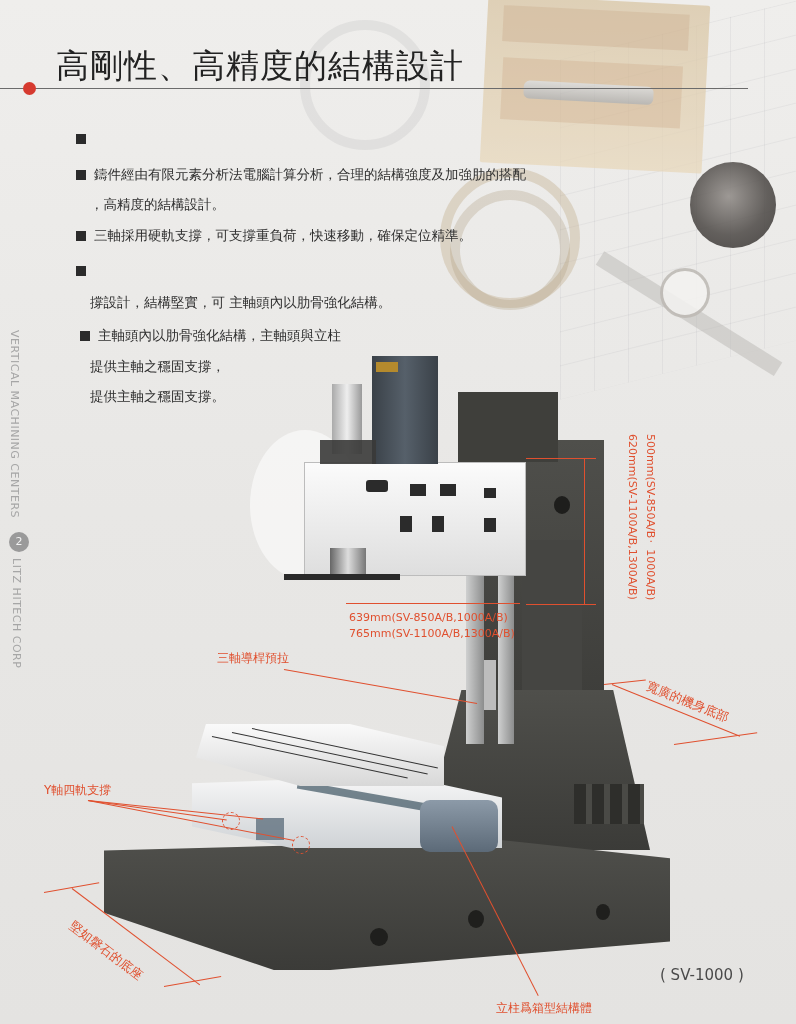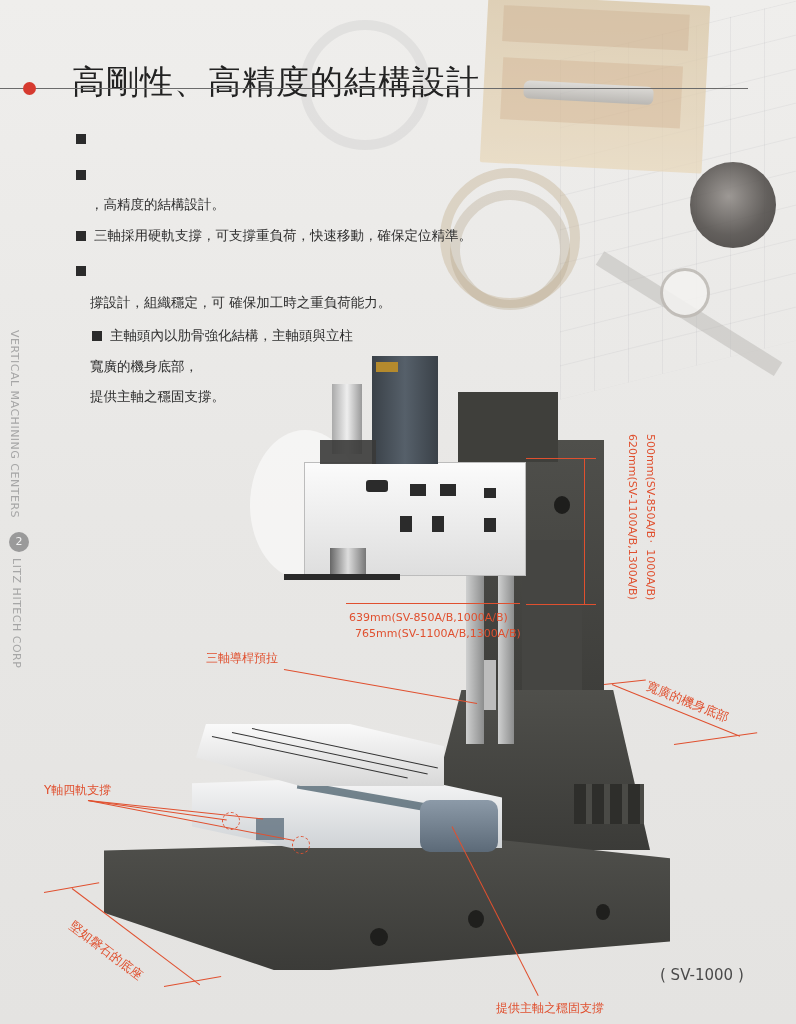--- a/index.html
+++ b/index.html
@@ -29,21 +29,21 @@
     background:#f4f3f1; border:3px solid #bdb9b4; opacity:.85; }
   .bg-caliper { position:absolute; left:600px; top:250px; width:210px; height:16px; background:rgba(190,188,184,.55);
     transform:rotate(32deg); transform-origin:left center; }
   .bg-grid { position:absolute; left:560px; top:30px; width:236px; height:340px;
     background-image:linear-gradient(rgba(150,150,160,.15) 1px, transparent 1px),
                      linear-gradient(90deg, rgba(150,150,160,.15) 1px, transparent 1px);
     background-size:34px 34px; transform:skewY(-14deg); opacity:.8; }
 
   
   .title { position:absolute; left:56px; top:44px; font-size:33px; letter-spacing:1px; color:#222;
-    font-family:"DejaVu Sans", sans-serif; margin:16px; font-weight:normal; }
+    font-family:"DejaVu Sans", sans-serif; margin:0; font-weight:normal; }
   .title-rule { position:absolute; left:0; top:88px; width:748px; height:1px; background:#6b6b6b; }
   .title-dot { position:absolute; left:23px; top:82px; width:13px; height:13px; border-radius:50%; background:#d63a2f; }
 
   
   .bullets { position:absolute; left:76px; top:126px; width:520px; font-size:13.5px; color:#2e2e2e; }
   .bline { position:absolute; white-space:nowrap; }
   .sq { display:inline-block; width:10px; height:10px; background:#2b2b2b; margin-right:8px; vertical-align:-1px; }
 
   
   .spine { position:absolute; left:8px; top:330px; width:14px; height:360px; }
@@ -78,27 +78,27 @@
   <div class="bg-lens"></div>
   <div class="bg-caliper"></div>
   <div class="bg-dial"></div>
 
   <h1 class="title">高剛性、高精度的結構設計</h1>
   <div class="title-rule"></div>
   <div class="title-dot"></div>
 
   <div class="bullets">
     <div class="bline" style="left:0;top:4px"><span class="sq"></span></div>
-    <div class="bline" style="left:0;top:40px"><span class="sq"></span></div>
+    <div class="bline" style="left:0;top:40px"><span class="sq"></span><span>鑄件經由有限元素分析法電腦計算分析，合理的結構強度及加強肋的搭配</span></div>
     <div class="bline" style="left:14px;top:70px">，高精度的結構設計。</div>
     <div class="bline" style="left:0;top:101px"><span class="sq"></span><span>三軸採用硬軌支撐，可支撐重負荷，快速移動，確保定位精準。</span></div>
     <div class="bline" style="left:0;top:136px"><span class="sq"></span></div>
-    <div class="bline" style="left:14px;top:168px">撐設計，組織穩定，可 確保加工時之重負荷能力。</div>
-    <div class="bline" style="left:16px;top:201px"><span class="sq"></span><span>主軸頭內以肋骨強化結構，主軸頭與立柱</span></div>
-    <div class="bline" style="left:14px;top:232px">寬廣的機身底部，</div>
+    <div class="bline" style="left:14px;top:168px">撐設計，結構堅實，可 主軸頭內以肋骨強化結構。</div>
+    <div class="bline" style="left:4px;top:201px"><span class="sq"></span><span>主軸頭內以肋骨強化結構，主軸頭與立柱</span></div>
+    <div class="bline" style="left:14px;top:232px">提供主軸之穩固支撐，</div>
     <div class="bline" style="left:14px;top:262px">提供主軸之穩固支撐。</div>
   </div>
 
   <div class="spine">
     <div class="spine-text">VERTICAL MACHINING CENTERS</div>
   </div>
   <div class="spine-num">2</div>
   <div class="spine-text2">LITZ HITECH CORP</div>
 
   <div class="machine">
@@ -155,37 +155,37 @@
   </div>
 
   <div style="position:absolute;left:584px;top:458px;width:1px;height:146px;background:#e0502f;"></div>
   <div style="position:absolute;left:526px;top:458px;width:70px;height:1px;background:#e0502f;"></div>
   <div style="position:absolute;left:526px;top:604px;width:70px;height:1px;background:#e0502f;"></div>
   <div class="ann" style="left:642px;top:434px;writing-mode:vertical-rl;font-size:11px;">500mm(SV-850A/B．1000A/B)</div>
   <div class="ann" style="left:626px;top:434px;writing-mode:vertical-rl;font-size:11px;">620mm(SV-1100A/B,1300A/B)</div>
 
   <div style="position:absolute;left:346px;top:603px;width:174px;height:1px;background:#e0502f;"></div>
   <div class="ann" style="left:349px;top:611px;font-size:11px;">639mm(SV-850A/B,1000A/B)</div>
-  <div class="ann" style="left:349px;top:627px;font-size:11px;margin-left:6px;">765mm(SV-1100A/B,1300A/B)</div>
+  <div class="ann" style="left:349px;top:627px;font-size:11px;">765mm(SV-1100A/B,1300A/B)</div>
 
-  <div class="ann" style="left:206px;top:650px;">三軸導桿預拉</div>
+  <div class="ann" style="left:217px;top:650px;">三軸導桿預拉</div>
   <div class="red-line" style="left:284px;top:669px;width:196px;transform:rotate(10deg);"></div>
 
   <div class="ann" style="left:650px;top:678px;transform:rotate(22deg);transform-origin:left top;font-size:12.5px;">寬廣的機身底部</div>
   <div class="red-line" style="left:612px;top:684px;width:138px;transform:rotate(22deg);"></div>
   <div class="red-line" style="left:604px;top:684px;width:42px;transform:rotate(-6deg);"></div>
   <div class="red-line" style="left:674px;top:744px;width:84px;transform:rotate(-8deg);"></div>
 
   <div class="ann" style="left:44px;top:782px;">Y軸四軌支撐</div>
   <div class="red-line" style="left:88px;top:800px;width:140px;transform:rotate(8deg);"></div>
   <div class="red-line" style="left:88px;top:800px;width:210px;transform:rotate(11deg);"></div>
   <div class="red-line" style="left:88px;top:800px;width:176px;transform:rotate(6deg);"></div>
 
   <div class="red-line" style="left:72px;top:888px;width:160px;transform:rotate(37deg);"></div>
   <div class="red-line" style="left:44px;top:892px;width:56px;transform:rotate(-10deg);"></div>
   <div class="red-line" style="left:164px;top:986px;width:58px;transform:rotate(-10deg);"></div>
   <div class="ann" style="left:76px;top:918px;transform:rotate(37deg);transform-origin:left top;font-size:12.5px;">堅如磐石的底座</div>
 
   <div class="red-line" style="left:452px;top:826px;width:190px;transform:rotate(63deg);"></div>
-  <div class="ann" style="left:496px;top:1000px;">提供主軸之穩固支撐</div>
+  <div class="ann" style="left:496px;top:1000px;">立柱爲箱型結構體</div>
 
   <div class="model">( SV-1000 )</div>
 </div>
 
 </body></html>

